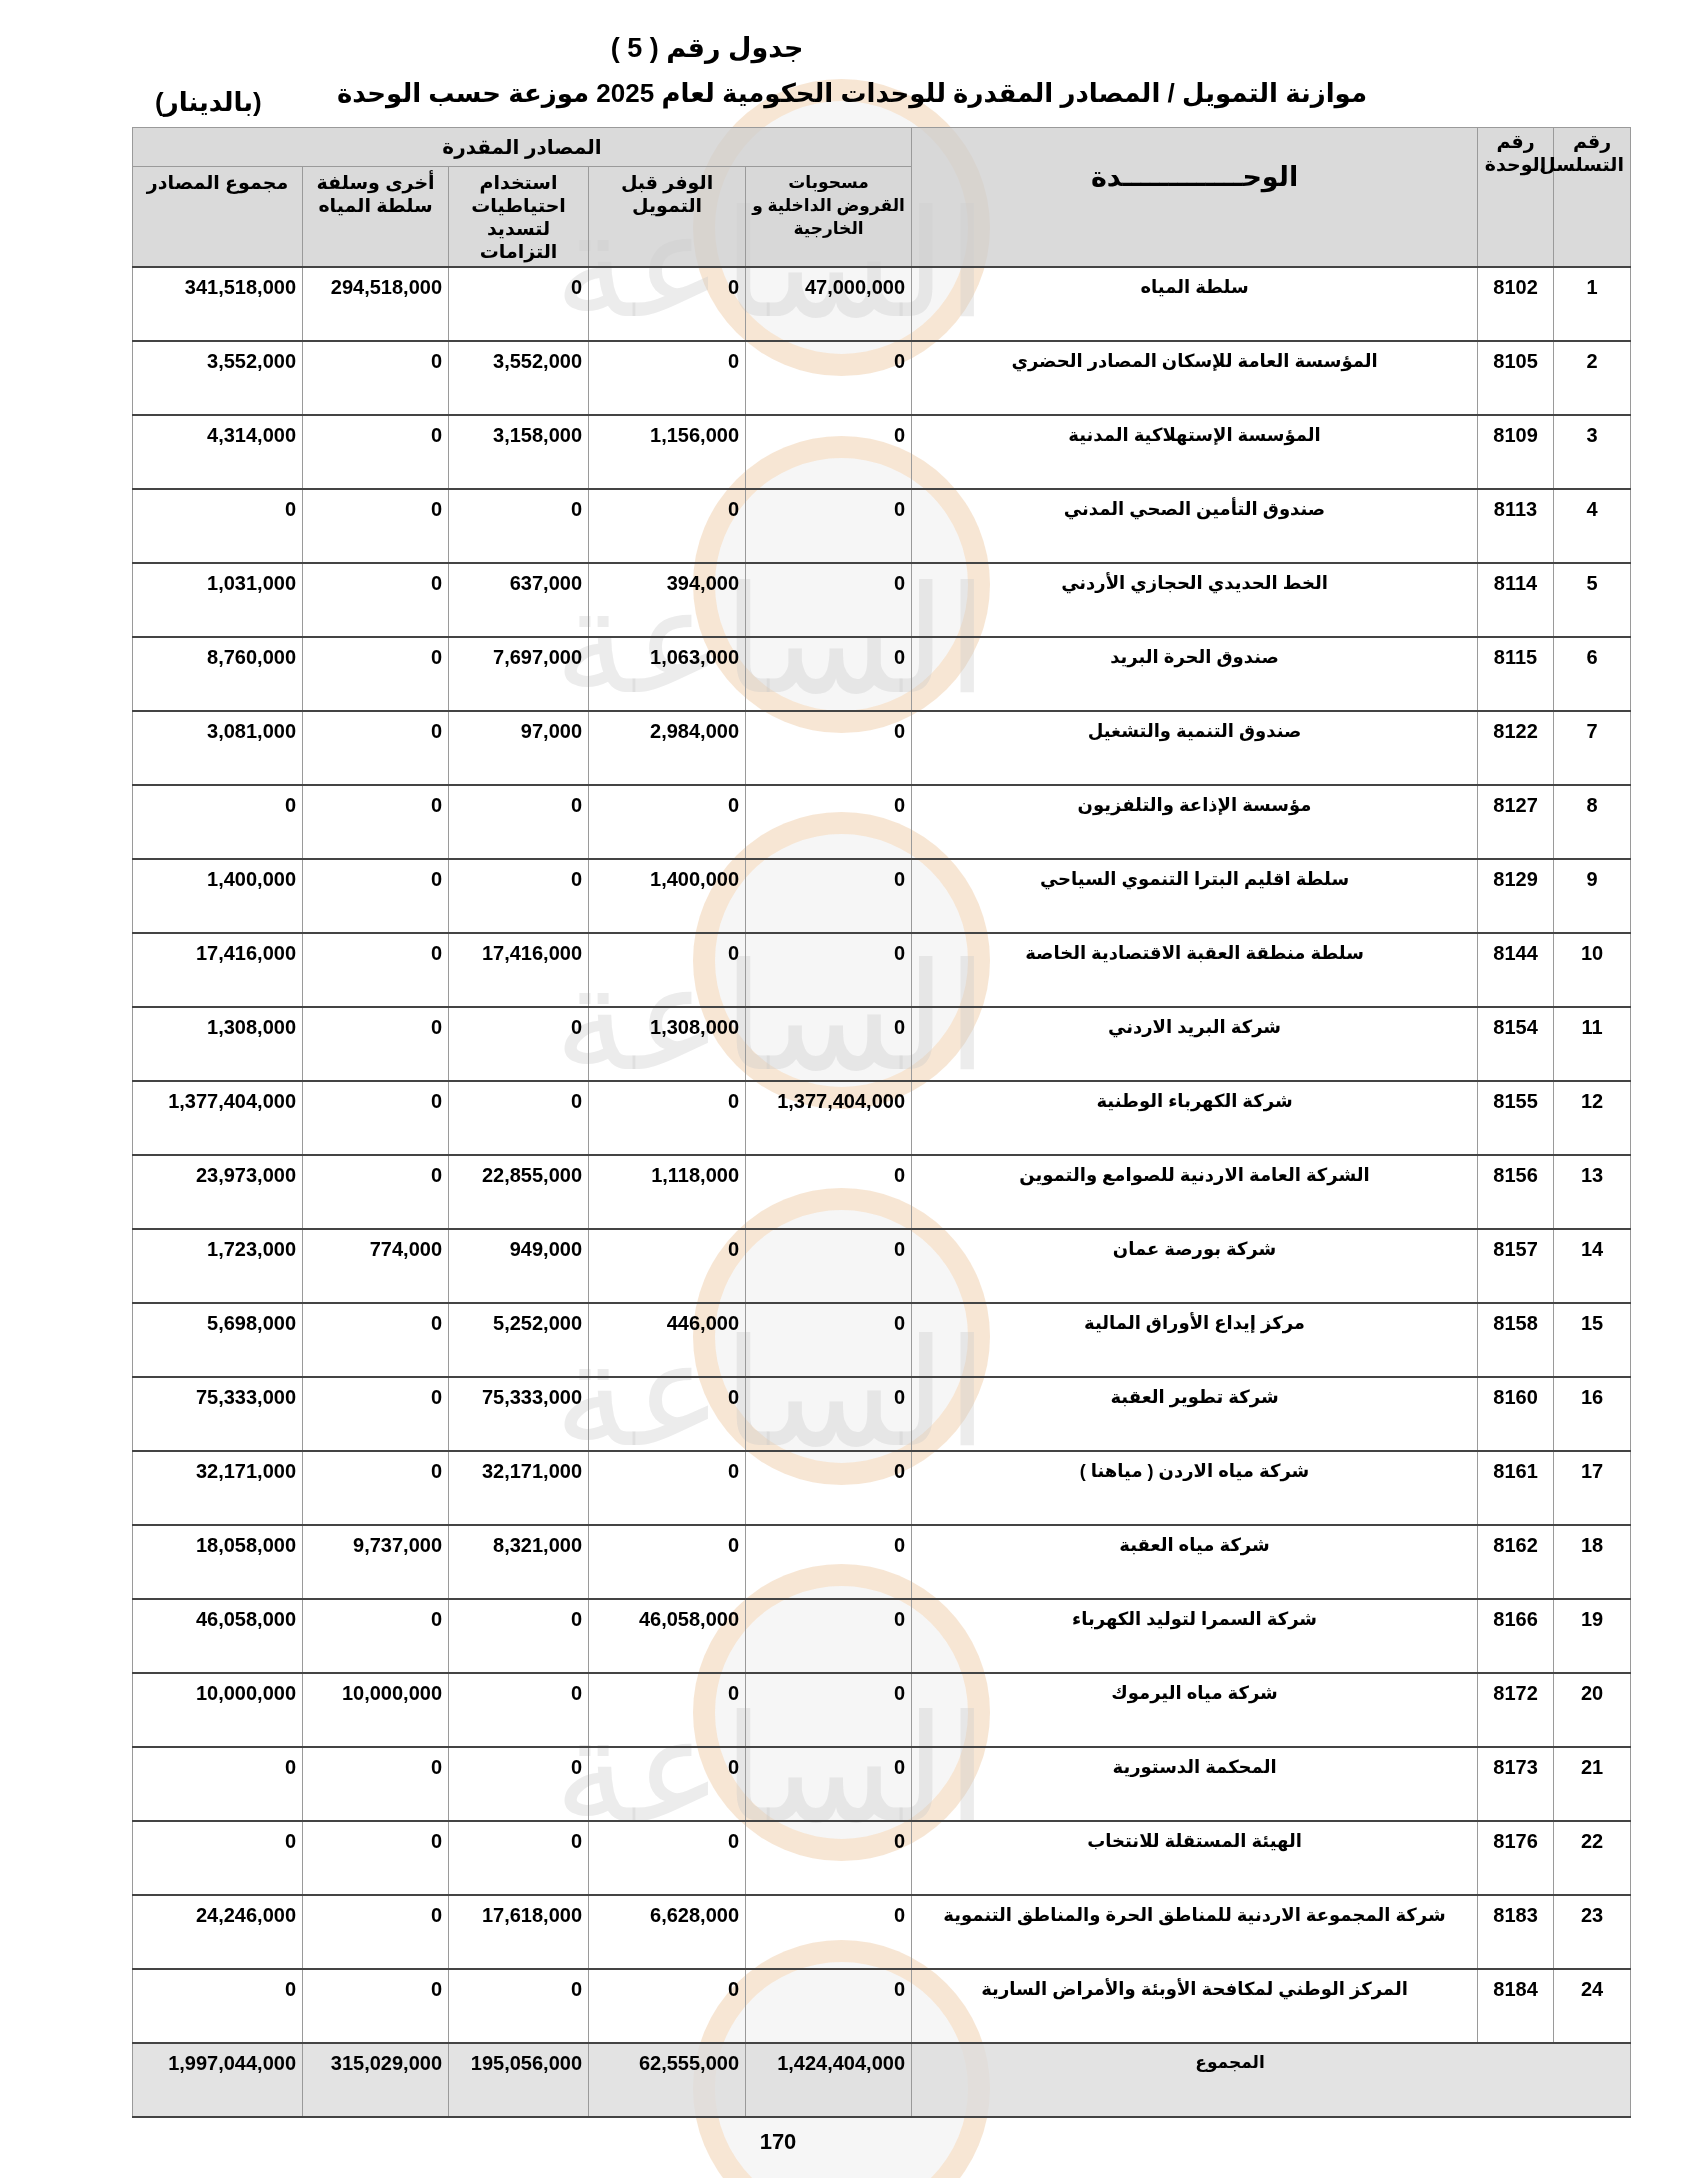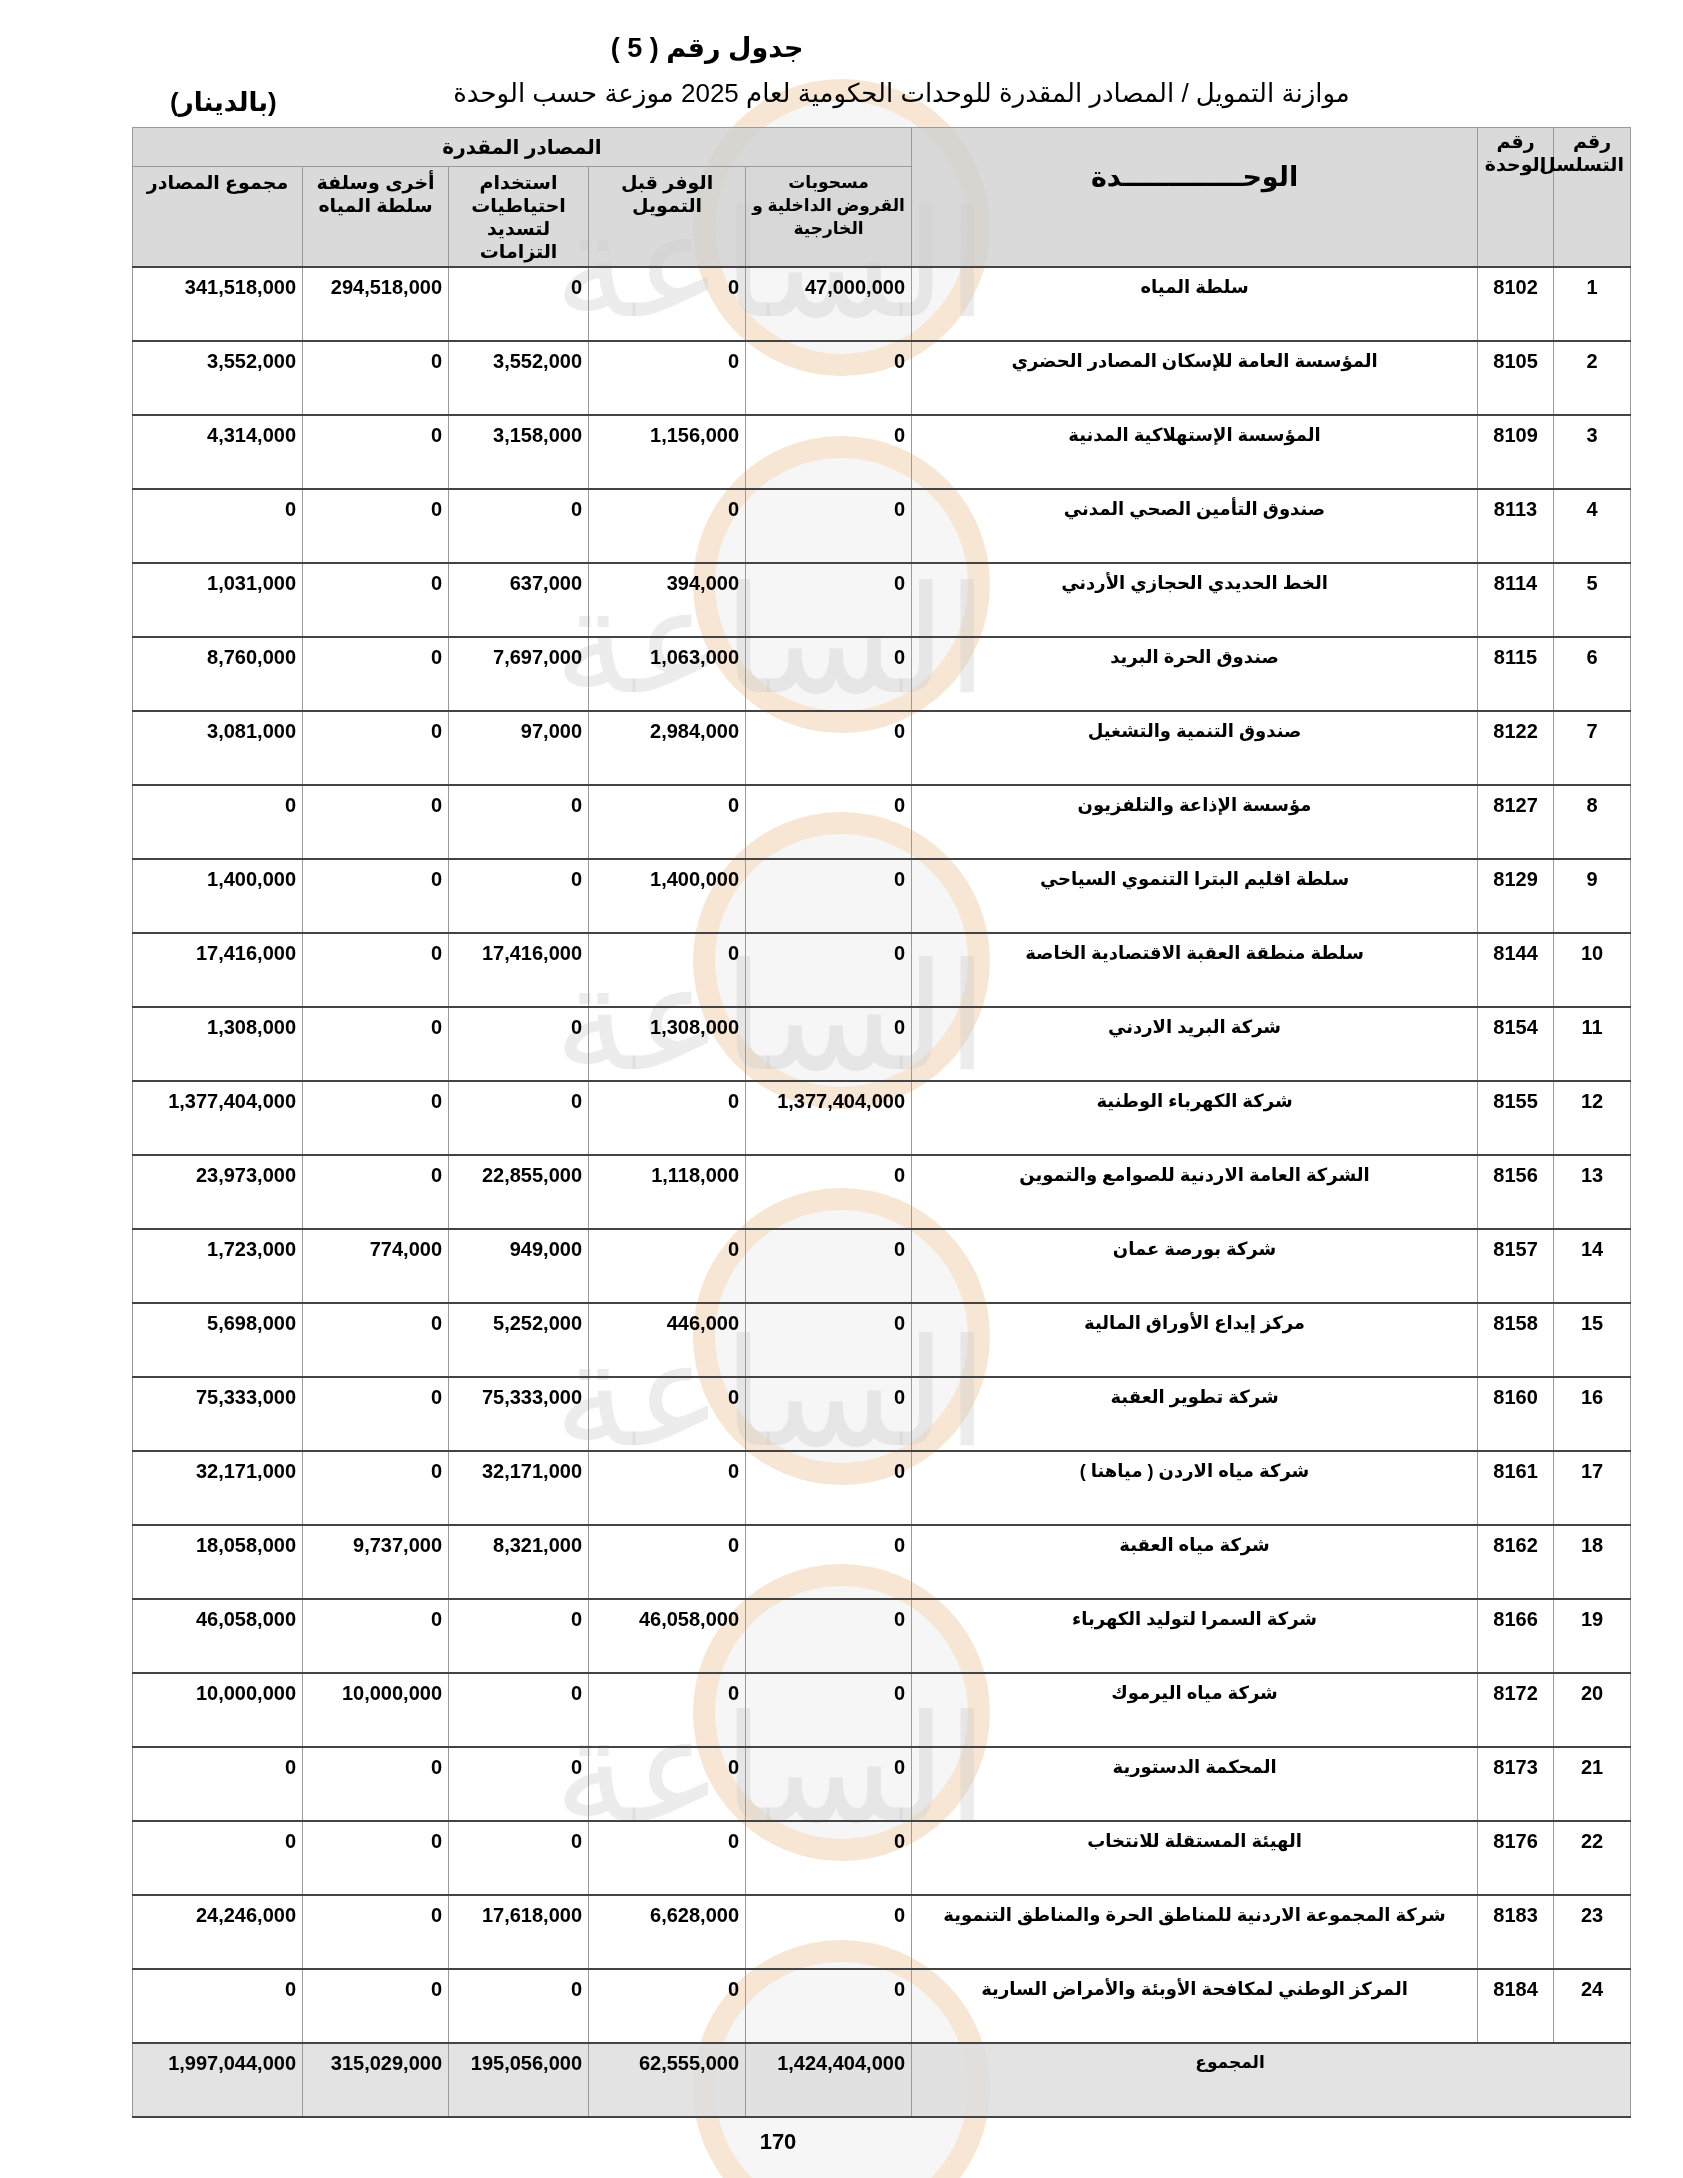--- a/index.html
+++ b/index.html
@@ -8,22 +8,22 @@
   .watermark { position: absolute; pointer-events: none; z-index: 0; }
   .wm-clock { width: 297px; height: 297px; border-radius: 50%;
               border: 22px solid rgba(250, 200, 150, 0.35);
               background: rgba(230, 230, 230, 0.35); box-sizing: border-box; }
   .wm-text { font-size: 149px; font-weight: normal; color: rgba(200,200,200,0.35); direction: rtl; }
   .title-wrap { position: absolute; top: 28px; left: 0; width: 1683px; z-index: 2; }
   .title1 { position: absolute; left: 0; width: 1355px; top: 4px; text-align: center;
             font-size: 27px; font-weight: bold; direction: rtl; }
   .title1 span { margin-left: 59px; }
   .title2 { position: absolute; left: 436px; width: 931px; top: 50px; text-align: center;
-            font-size: 26px; font-weight: normal; direction: rtl; white-space: nowrap; }
-  .currency { position: absolute; left: 170px; top: 59px; font-size: 26px; font-weight: bold; direction: rtl; }
+            font-size: 26px; font-weight: bold; direction: rtl; white-space: nowrap; }
+  .currency { position: absolute; left: 155px; top: 59px; font-size: 26px; font-weight: bold; direction: rtl; }
   table.budget { position: absolute; left: 132px; top: 127px; width: 1499px;
                  border-collapse: collapse; table-layout: fixed; z-index: 1;
                  direction: rtl; }
   table.budget th, table.budget td { border: 1px solid #9a9a9a; padding: 0 6px; }
   table.budget thead th { background: rgba(205,205,205,0.75); font-weight: bold; font-size: 19px;
                           vertical-align: top; line-height: 23px; margin-top: 28px; }
   .h-group { height: 38px; vertical-align: middle !important; text-align: center; font-size: 20px !important; }
   .h-sub { height: 95px; text-align: center; padding-top: 4px !important; }
   .h-unit { text-align: center; font-size: 27px !important; padding-top: 38px !important; }
   .h-small { text-align: center; padding-top: 2px !important; }

